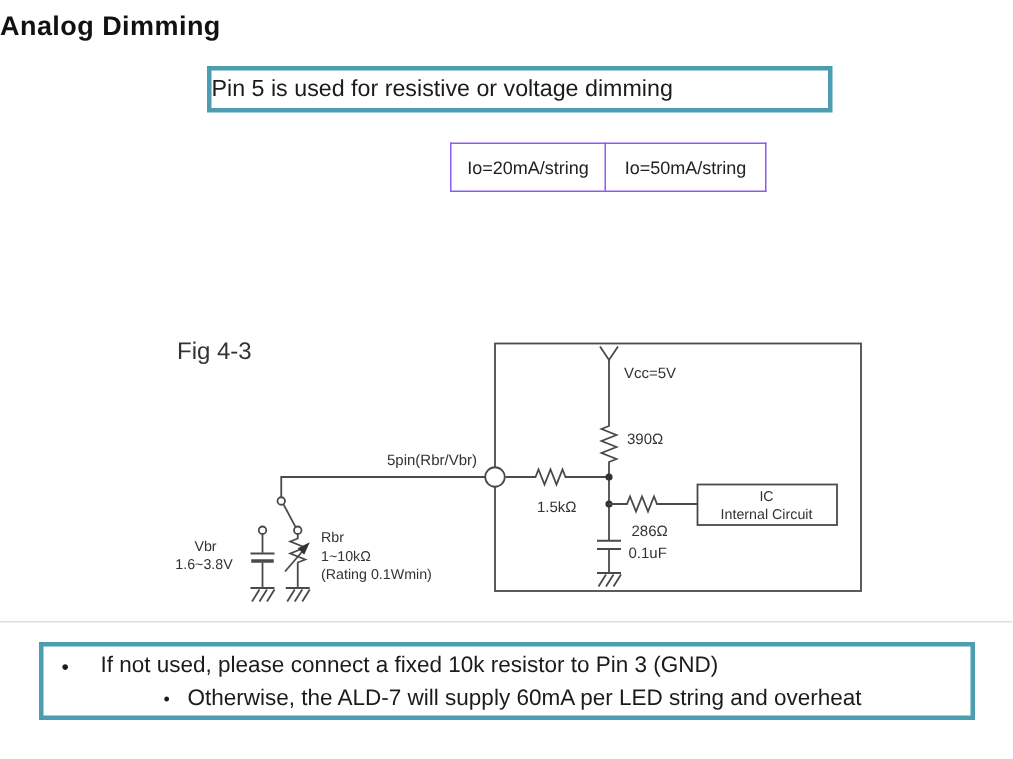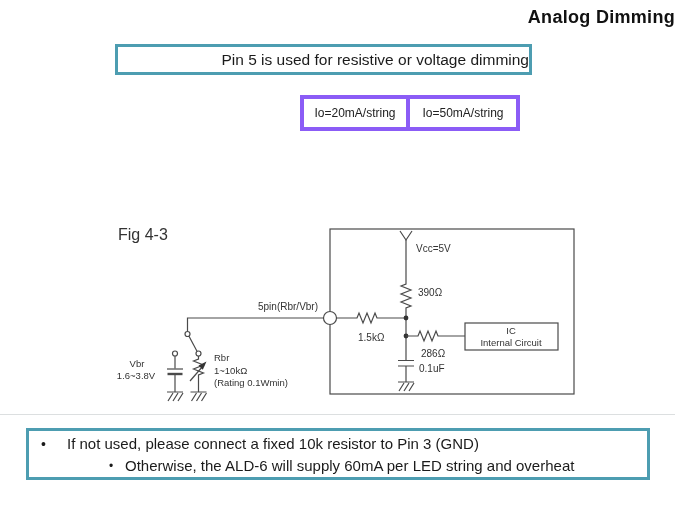--- a/index.html
+++ b/index.html
@@ -1,25 +1,25 @@
 <!DOCTYPE html>
 <html><head>
 <meta charset="utf-8">
 <style>
   html,body{margin:0;padding:0;background:#fff;}
   .slide{position:relative;width:675px;height:506px;background:#ffffff;
          font-family:"Liberation Sans",sans-serif;overflow:hidden;}
-  .title{position:absolute;top:7px;left:0;width:100%;text-align:right;
+  .title{position:absolute;top:7px;left:0;width:100%;text-align:left;
          font-size:18px;font-weight:bold;color:#111;letter-spacing:.3px;}
   .callout{position:absolute;box-sizing:border-box;border:3px solid #4d9db1;background:#fff;}
-  .callout-top{left:115px;top:44px;width:417px;height:31px;display:flex;
-               align-items:center;justify-content:flex-end;font-size:15.5px;color:#1b1b1b;}
+  .callout-top{left:138px;top:44px;width:417px;height:31px;display:flex;
+               align-items:center;justify-content:flex-start;font-size:15.5px;color:#1b1b1b;}
   table.dim{position:absolute;left:193px;top:95px;border-collapse:collapse;
             font-size:12px;color:#222;}
-  table.dim td,table.dim th{border:4px solid #8b5cf6;text-align:center;
+  table.dim td,table.dim th{border:1px solid #8b5cf6;text-align:center;
             vertical-align:middle;font-weight:normal;padding:0;}
   table.dim .blank{border:none;}
   .c1{width:107px;} .c2{width:102px;} .c3{width:106px;}
   .rh{height:32px;} .r1{height:31px;} .r2{height:30px;}
   .fig-caption{position:absolute;left:118px;top:226px;font-size:16px;color:#333;}
   svg.circuit{position:absolute;left:100px;top:220px;}
   svg.circuit .w{stroke:#4a4a4a;stroke-width:1.2;fill:none;}
   svg.circuit .thick{stroke:#4a4a4a;stroke-width:2.4;fill:none;}
   svg.circuit .dot{fill:#333;stroke:none;}
   svg.circuit .open{fill:#fff;stroke:#4a4a4a;stroke-width:1.2;}
@@ -112,17 +112,17 @@
 
   <div class="divider"></div>
 
   <div class="callout callout-notes">
     <div class="note-row">
       <span class="bullet nb1">•</span>
       <span>If not used, please connect a fixed 10k resistor to Pin 3 (GND)</span>
     </div>
     <div class="note-row">
       <span class="bullet nb2">•</span>
-      <span>Otherwise, the ALD-6 will supply 60mA per LED string and overheat</span>
+      <span>Otherwise, the ALD-7 will supply 60mA per LED string and overheat</span>
     </div>
   </div>
 
 </div>
 
 </body></html>

